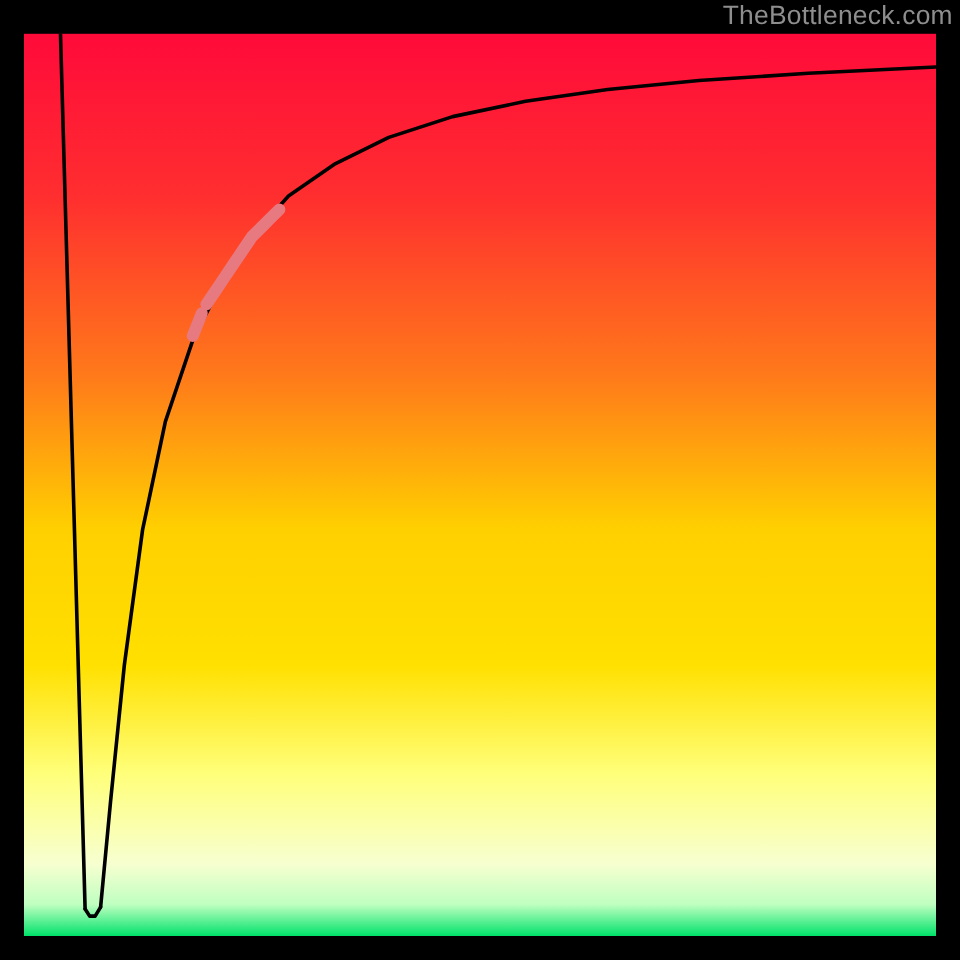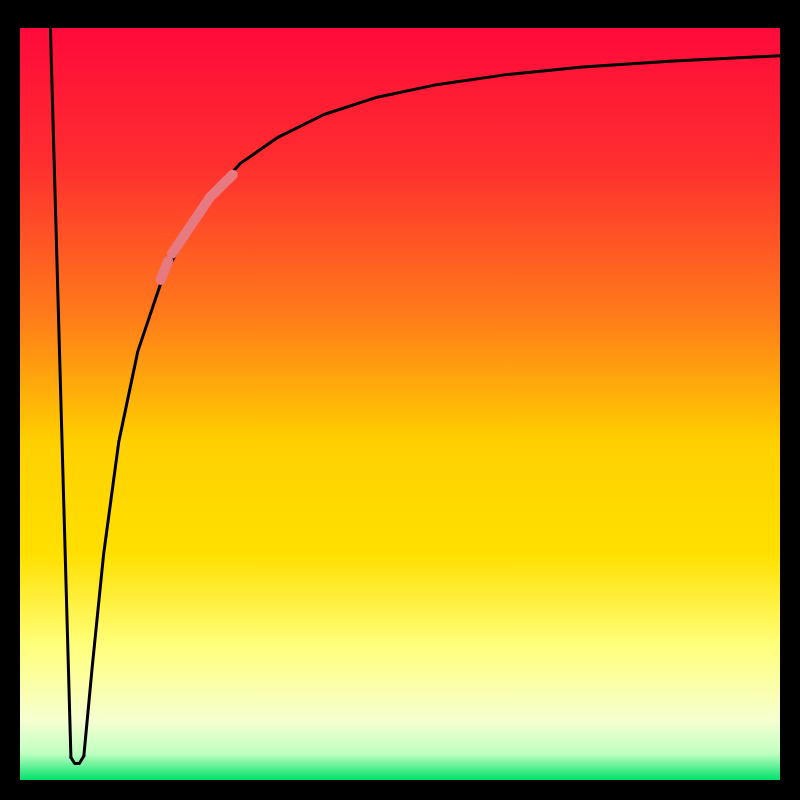--- a/index.html
+++ b/index.html
@@ -38,20 +38,21 @@
   svg {
     display: block;
     width: 760px;
     height: 752px;
   }
 </style>
 </head>
 <body>
 
 <div class="frame">
+  <div class="watermark">TheBottleneck.com</div>
   <div class="plot-wrap">
     <svg id="chart-svg" viewBox="0 0 760 752" preserveAspectRatio="none">
         <defs>
           <linearGradient id="bg-grad" x1="0" y1="0" x2="0" y2="1">
             <stop offset="0%" stop-color="#ff0a3a"></stop>
             <stop offset="18%" stop-color="#ff2e2f"></stop>
             <stop offset="38%" stop-color="#ff7a1a"></stop>
             <stop offset="55.00000000000001%" stop-color="#ffd000"></stop>
             <stop offset="70%" stop-color="#ffe000"></stop>
             <stop offset="82%" stop-color="#ffff7a"></stop>

